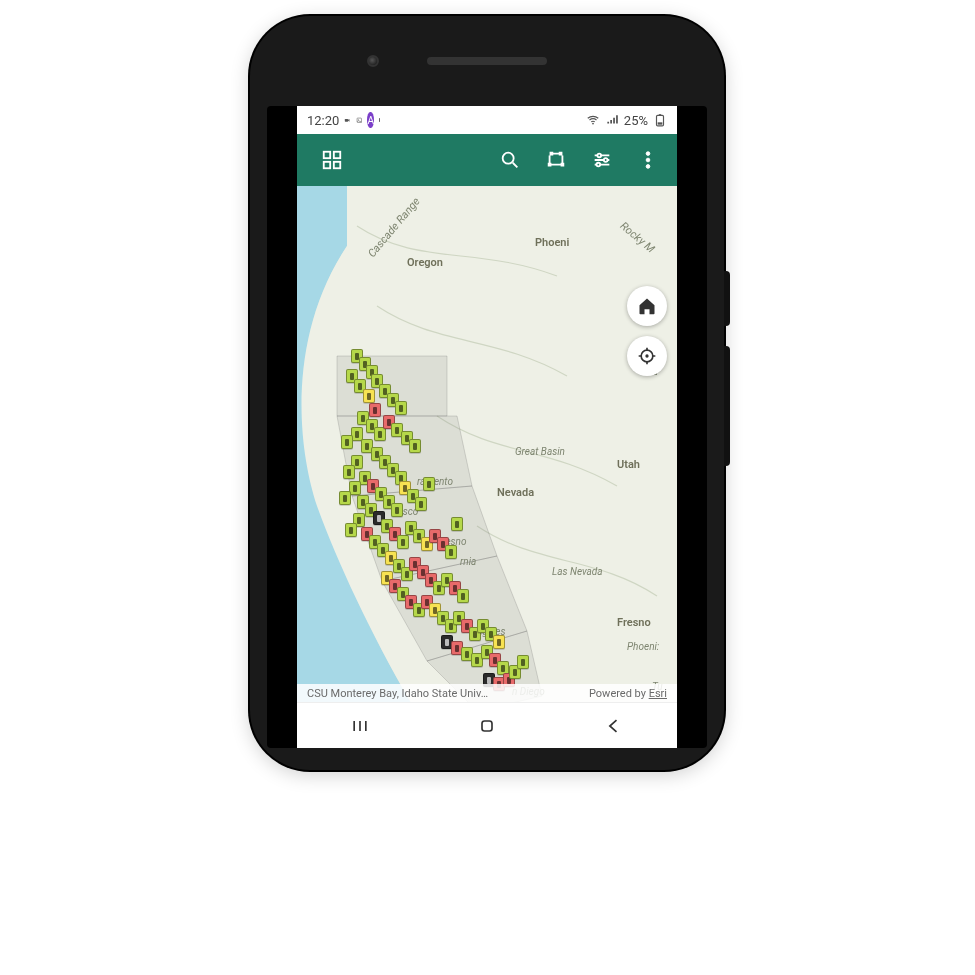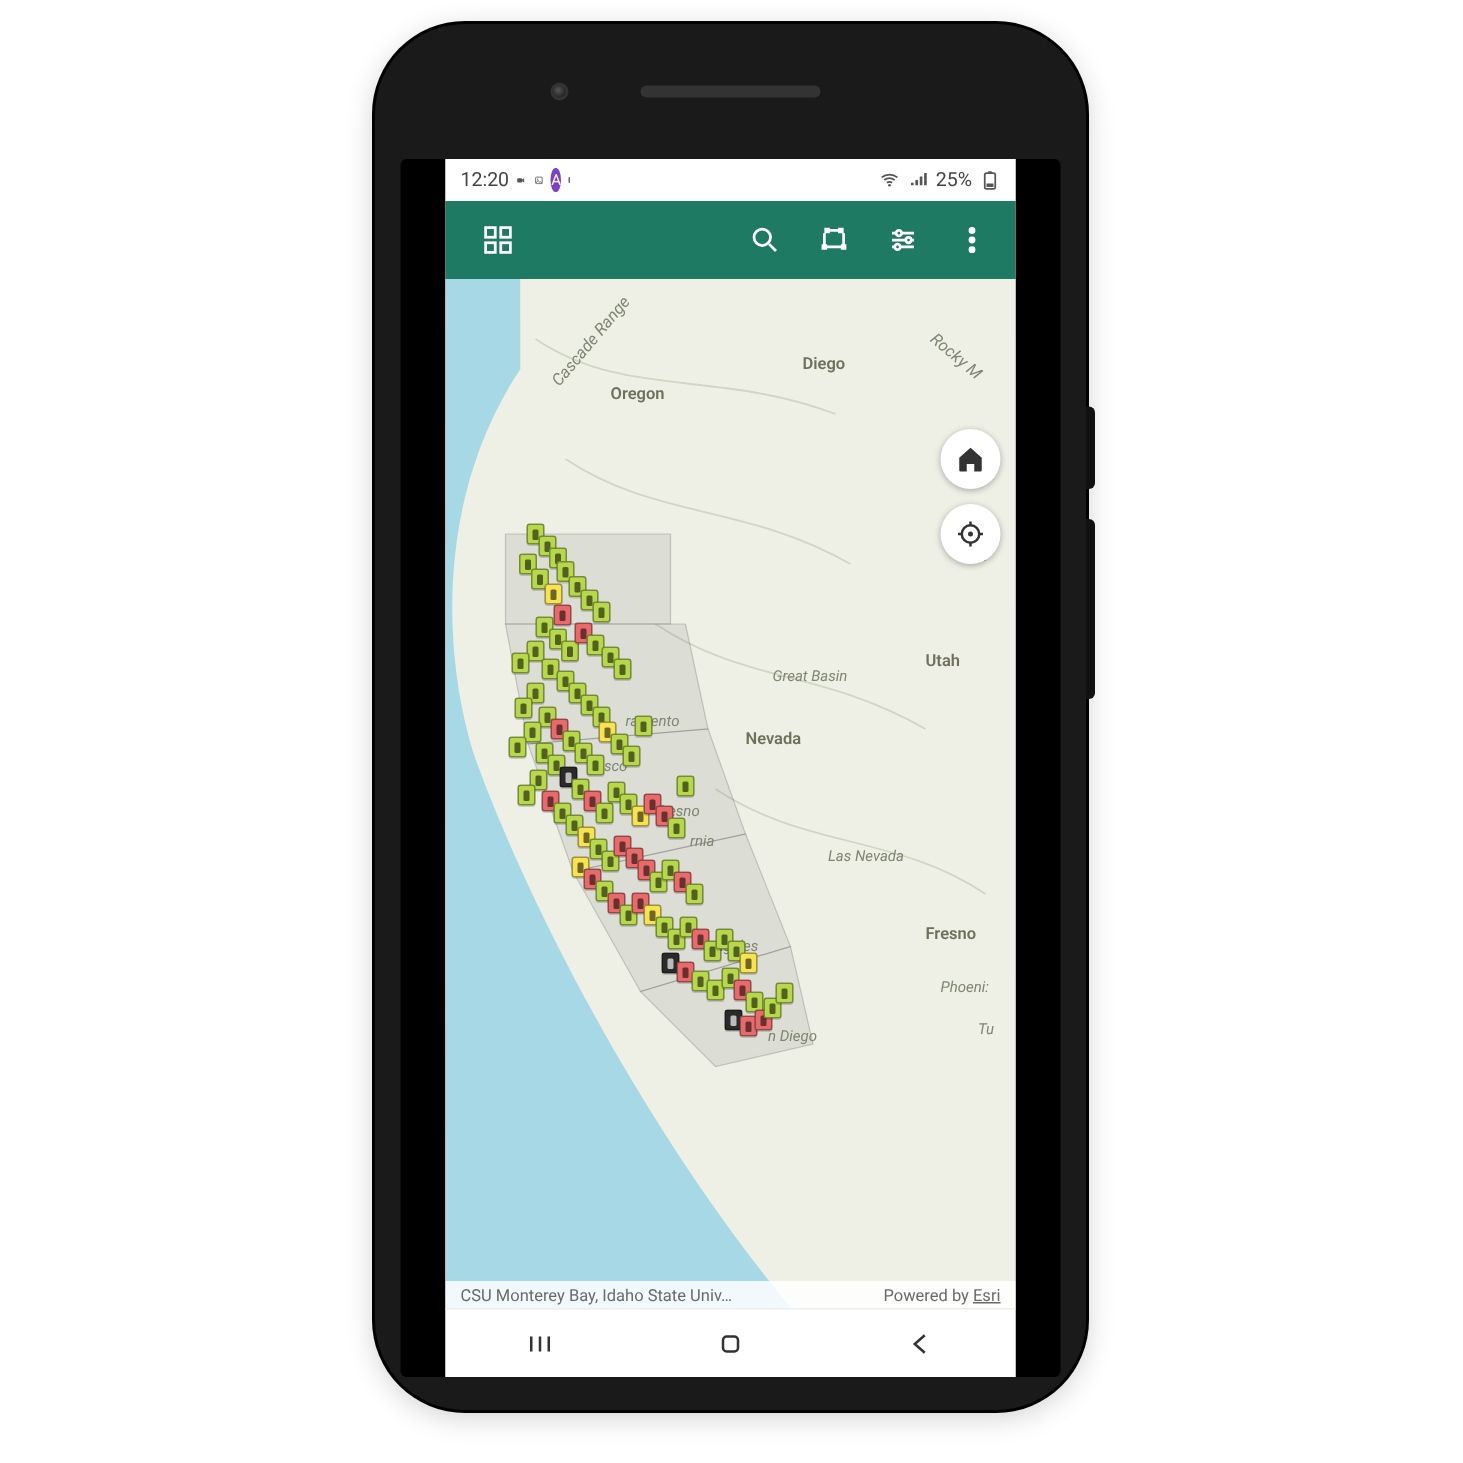--- a/index.html
+++ b/index.html
@@ -10,21 +10,21 @@
     height: 975px;
     background: #ffffff;
     font-family: -apple-system, Roboto, "Helvetica Neue", Arial, sans-serif;
     overflow: hidden;
   }
 
   
   .phone {
     position: absolute;
     left: 250px; top: 16px;
-    width: 474px; height: 924px;
+    width: 474px; height: 754px;
     background: #1a1a1a;
     border-radius: 60px;
     box-shadow: 0 0 0 2px #000, 0 4px 20px rgba(0,0,0,.2);
   }
   .phone .side-btn1 { position:absolute; right:-6px; top:255px; width:6px; height:55px; background:#111; border-radius:0 4px 4px 0; }
   .phone .side-btn2 { position:absolute; right:-6px; top:330px; width:6px; height:120px; background:#111; border-radius:0 4px 4px 0; }
 
   .phone-top {
     position: absolute; left:0; right:0; top:0; height:90px;
     display:flex; align-items:center; justify-content:center;
@@ -257,34 +257,34 @@
             <polygon points="40,170 150,170 150,230 40,230"></polygon>
             <polygon points="40,230 160,230 175,300 55,310"></polygon>
             <polygon points="55,310 175,300 200,370 85,395"></polygon>
             <polygon points="85,395 200,370 230,445 130,475"></polygon>
             <polygon points="130,475 230,445 245,510 180,525"></polygon>
           </svg>
 
           <div id="labels-layer">
               <span class="lbl " style="left: 60px; top: 35px; transform: rotate(-50deg);">Cascade Range</span>
               <span class="lbl normal" style="left: 110px; top: 70px;">Oregon</span>
-              <span class="lbl normal" style="left: 238px; top: 50px;">Diego</span>
+              <span class="lbl normal" style="left: 238px; top: 50px;">Phoeni</span>
               <span class="lbl " style="left: 320px; top: 45px; transform: rotate(40deg);">Rocky M</span>
               <span class="lbl small" style="left: 218px; top: 260px;">Great Basin</span>
               <span class="lbl normal" style="left: 200px; top: 300px;">Nevada</span>
-              <span class="lbl normal" style="left: 320px; top: 248px; text-align: center;">Utah</span>
+              <span class="lbl normal" style="left: 320px; top: 272px; text-align: center;">Utah</span>
               <span class="lbl small" style="left: 345px; top: 180px;">t La</span>
               <span class="lbl small" style="left: 163px; top: 370px;">rnia</span>
               <span class="lbl small" style="left: 120px; top: 290px;">ramento</span>
               <span class="lbl small" style="left: 100px; top: 320px;">risco</span>
               <span class="lbl small" style="left: 140px; top: 350px;">Fresno</span>
               <span class="lbl small" style="left: 255px; top: 380px;">Las Nevada</span>
               <span class="lbl small" style="left: 180px; top: 440px;">ngeles</span>
               <span class="lbl normal" style="left: 320px; top: 430px;">Fresno</span>
-              <span class="lbl small" style="left: 330px; top: 455px; margin-top: 12px;">Phoeni:</span>
+              <span class="lbl small" style="left: 330px; top: 455px;">Phoeni:</span>
               <span class="lbl small" style="left: 355px; top: 495px;">Tu</span>
               <span class="lbl small" style="left: 215px; top: 500px;">n Diego</span>
             </div>
 
           <div id="markers-layer">
               <div class="marker m-g" style="left: 60px; top: 170px;"></div>
               <div class="marker m-g" style="left: 68px; top: 178px;"></div>
               <div class="marker m-g" style="left: 75px; top: 186px;"></div>
               <div class="marker m-g" style="left: 55px; top: 190px;"></div>
               <div class="marker m-g" style="left: 63px; top: 200px;"></div>

